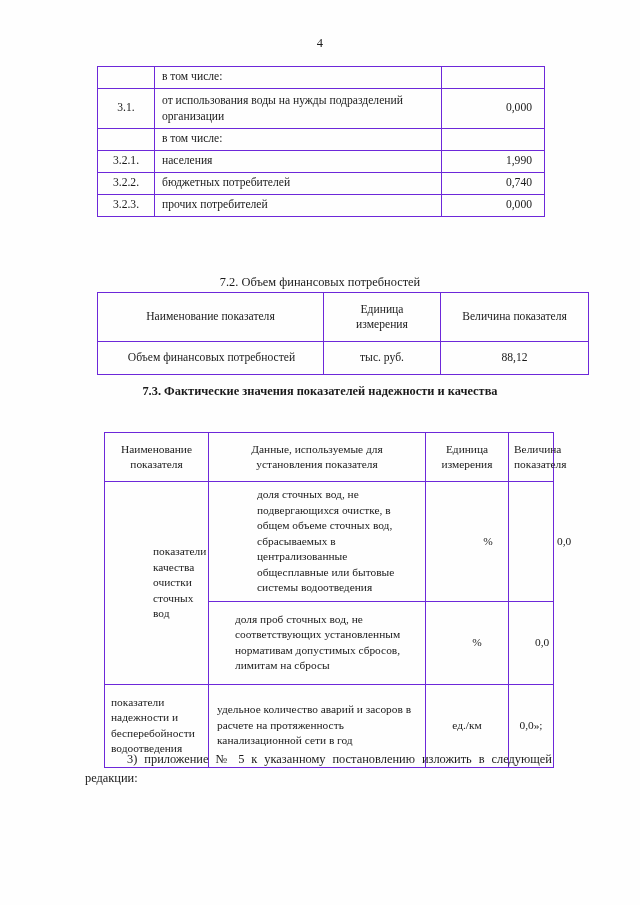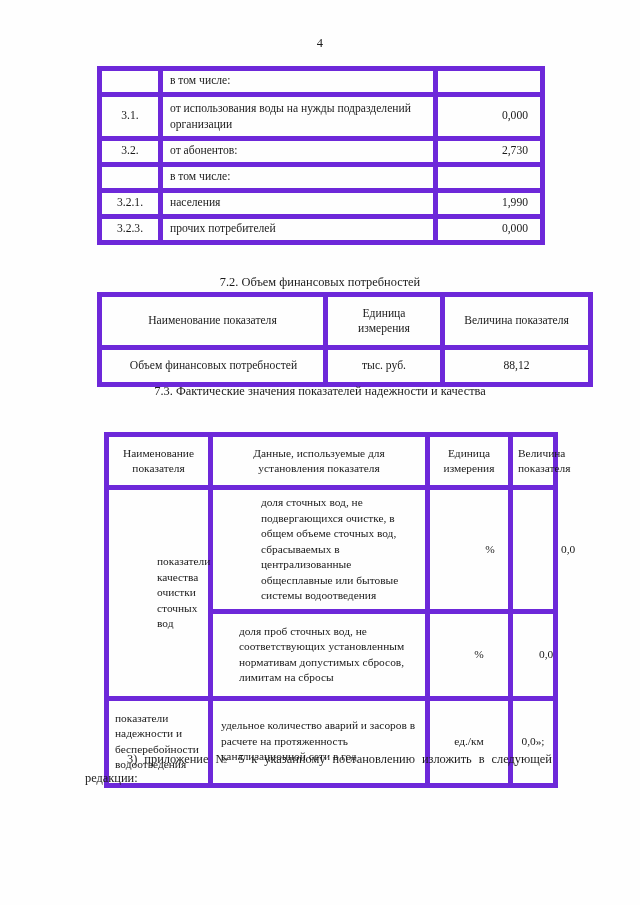--- a/index.html
+++ b/index.html
@@ -35,21 +35,21 @@
 
   
   table {
     border-collapse: collapse;
     position: absolute;
     table-layout: fixed;
     font-size: 11.6px;
     line-height: 1.22;
   }
   table td, table th {
-    border: 5px solid #6d28d9;
+    border: 1px solid #6d28d9;
     padding: 2px 5px;
     font-weight: normal;
     vertical-align: middle;
   }
 
   
   #table-volumes {
     left: 97px;
     top: 66px;
     width: 448px;
@@ -81,21 +81,21 @@
   
   .section-heading {
     position: absolute;
     width: 640px;
     left: 0;
     text-align: center;
     font-size: 12.4px;
     line-height: 1.45;
   }
   #heading-7-2 { top: 238px; margin-top: 36px; }
-  #heading-7-3 { top: 383px; }
+  #heading-7-3 { top: 383px; font-weight: bold; }
   .section-heading .line2 {
     display: block;
   }
 
   
   #table-finance {
     left: 97px;
     top: 292px;
     width: 491px;
     font-size: 11.6px;
@@ -180,33 +180,33 @@
           <td class="c-num"></td>
           <td class="c-name">в том числе:</td>
           <td class="c-val"></td>
         </tr>
         <tr class="tall">
           <td class="c-num">3.1.</td>
           <td class="c-name">от использования воды на нужды подразделений организации</td>
           <td class="c-val">0,000</td>
         </tr>
         <tr>
-          <td class="c-num">3.2.</td>
-          <td class="c-name">от абонентов:</td>
-          <td class="c-val">2,730</td>
-        </tr>
-        <tr>
           <td class="c-num"></td>
           <td class="c-name">в том числе:</td>
           <td class="c-val"></td>
         </tr>
         <tr>
           <td class="c-num">3.2.1.</td>
           <td class="c-name">населения</td>
           <td class="c-val">1,990</td>
+        </tr>
+        <tr>
+          <td class="c-num">3.2.2.</td>
+          <td class="c-name">бюджетных потребителей</td>
+          <td class="c-val">0,740</td>
         </tr>
         <tr>
           <td class="c-num">3.2.3.</td>
           <td class="c-name">прочих потребителей</td>
           <td class="c-val">0,000</td>
         </tr>
       </tbody>
   </table>
 
   <div class="section-heading" id="heading-7-2">

